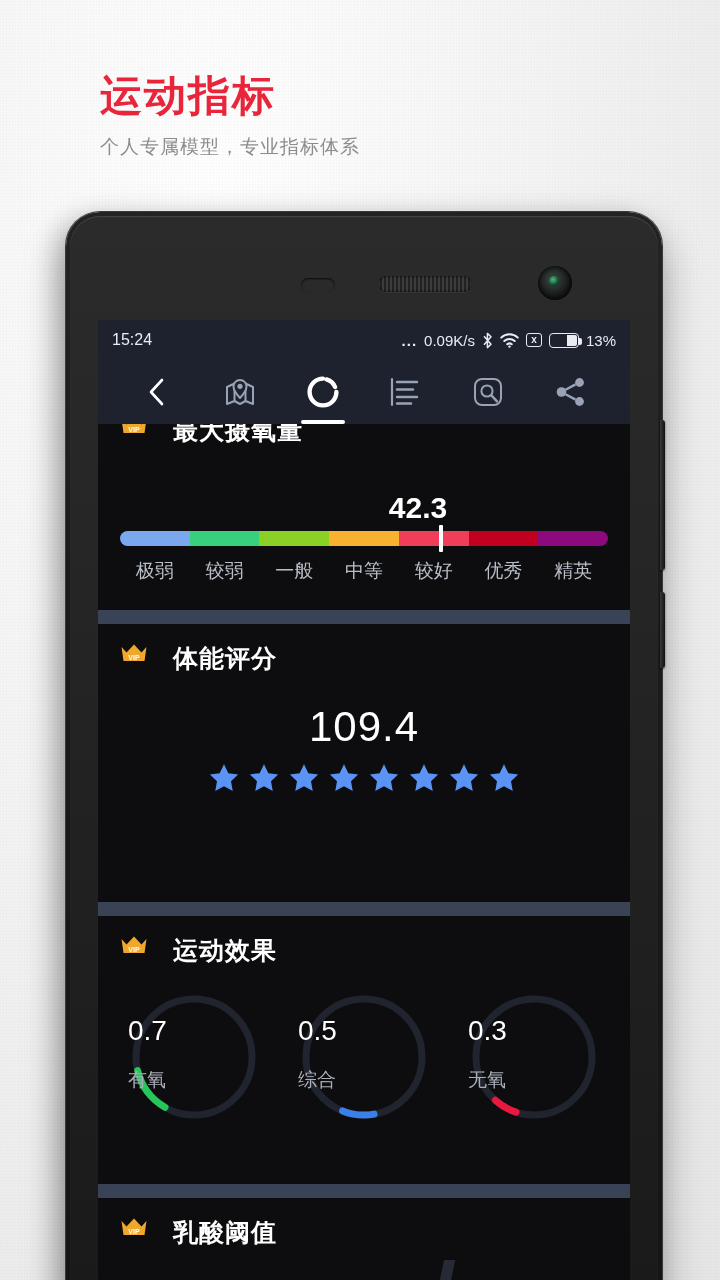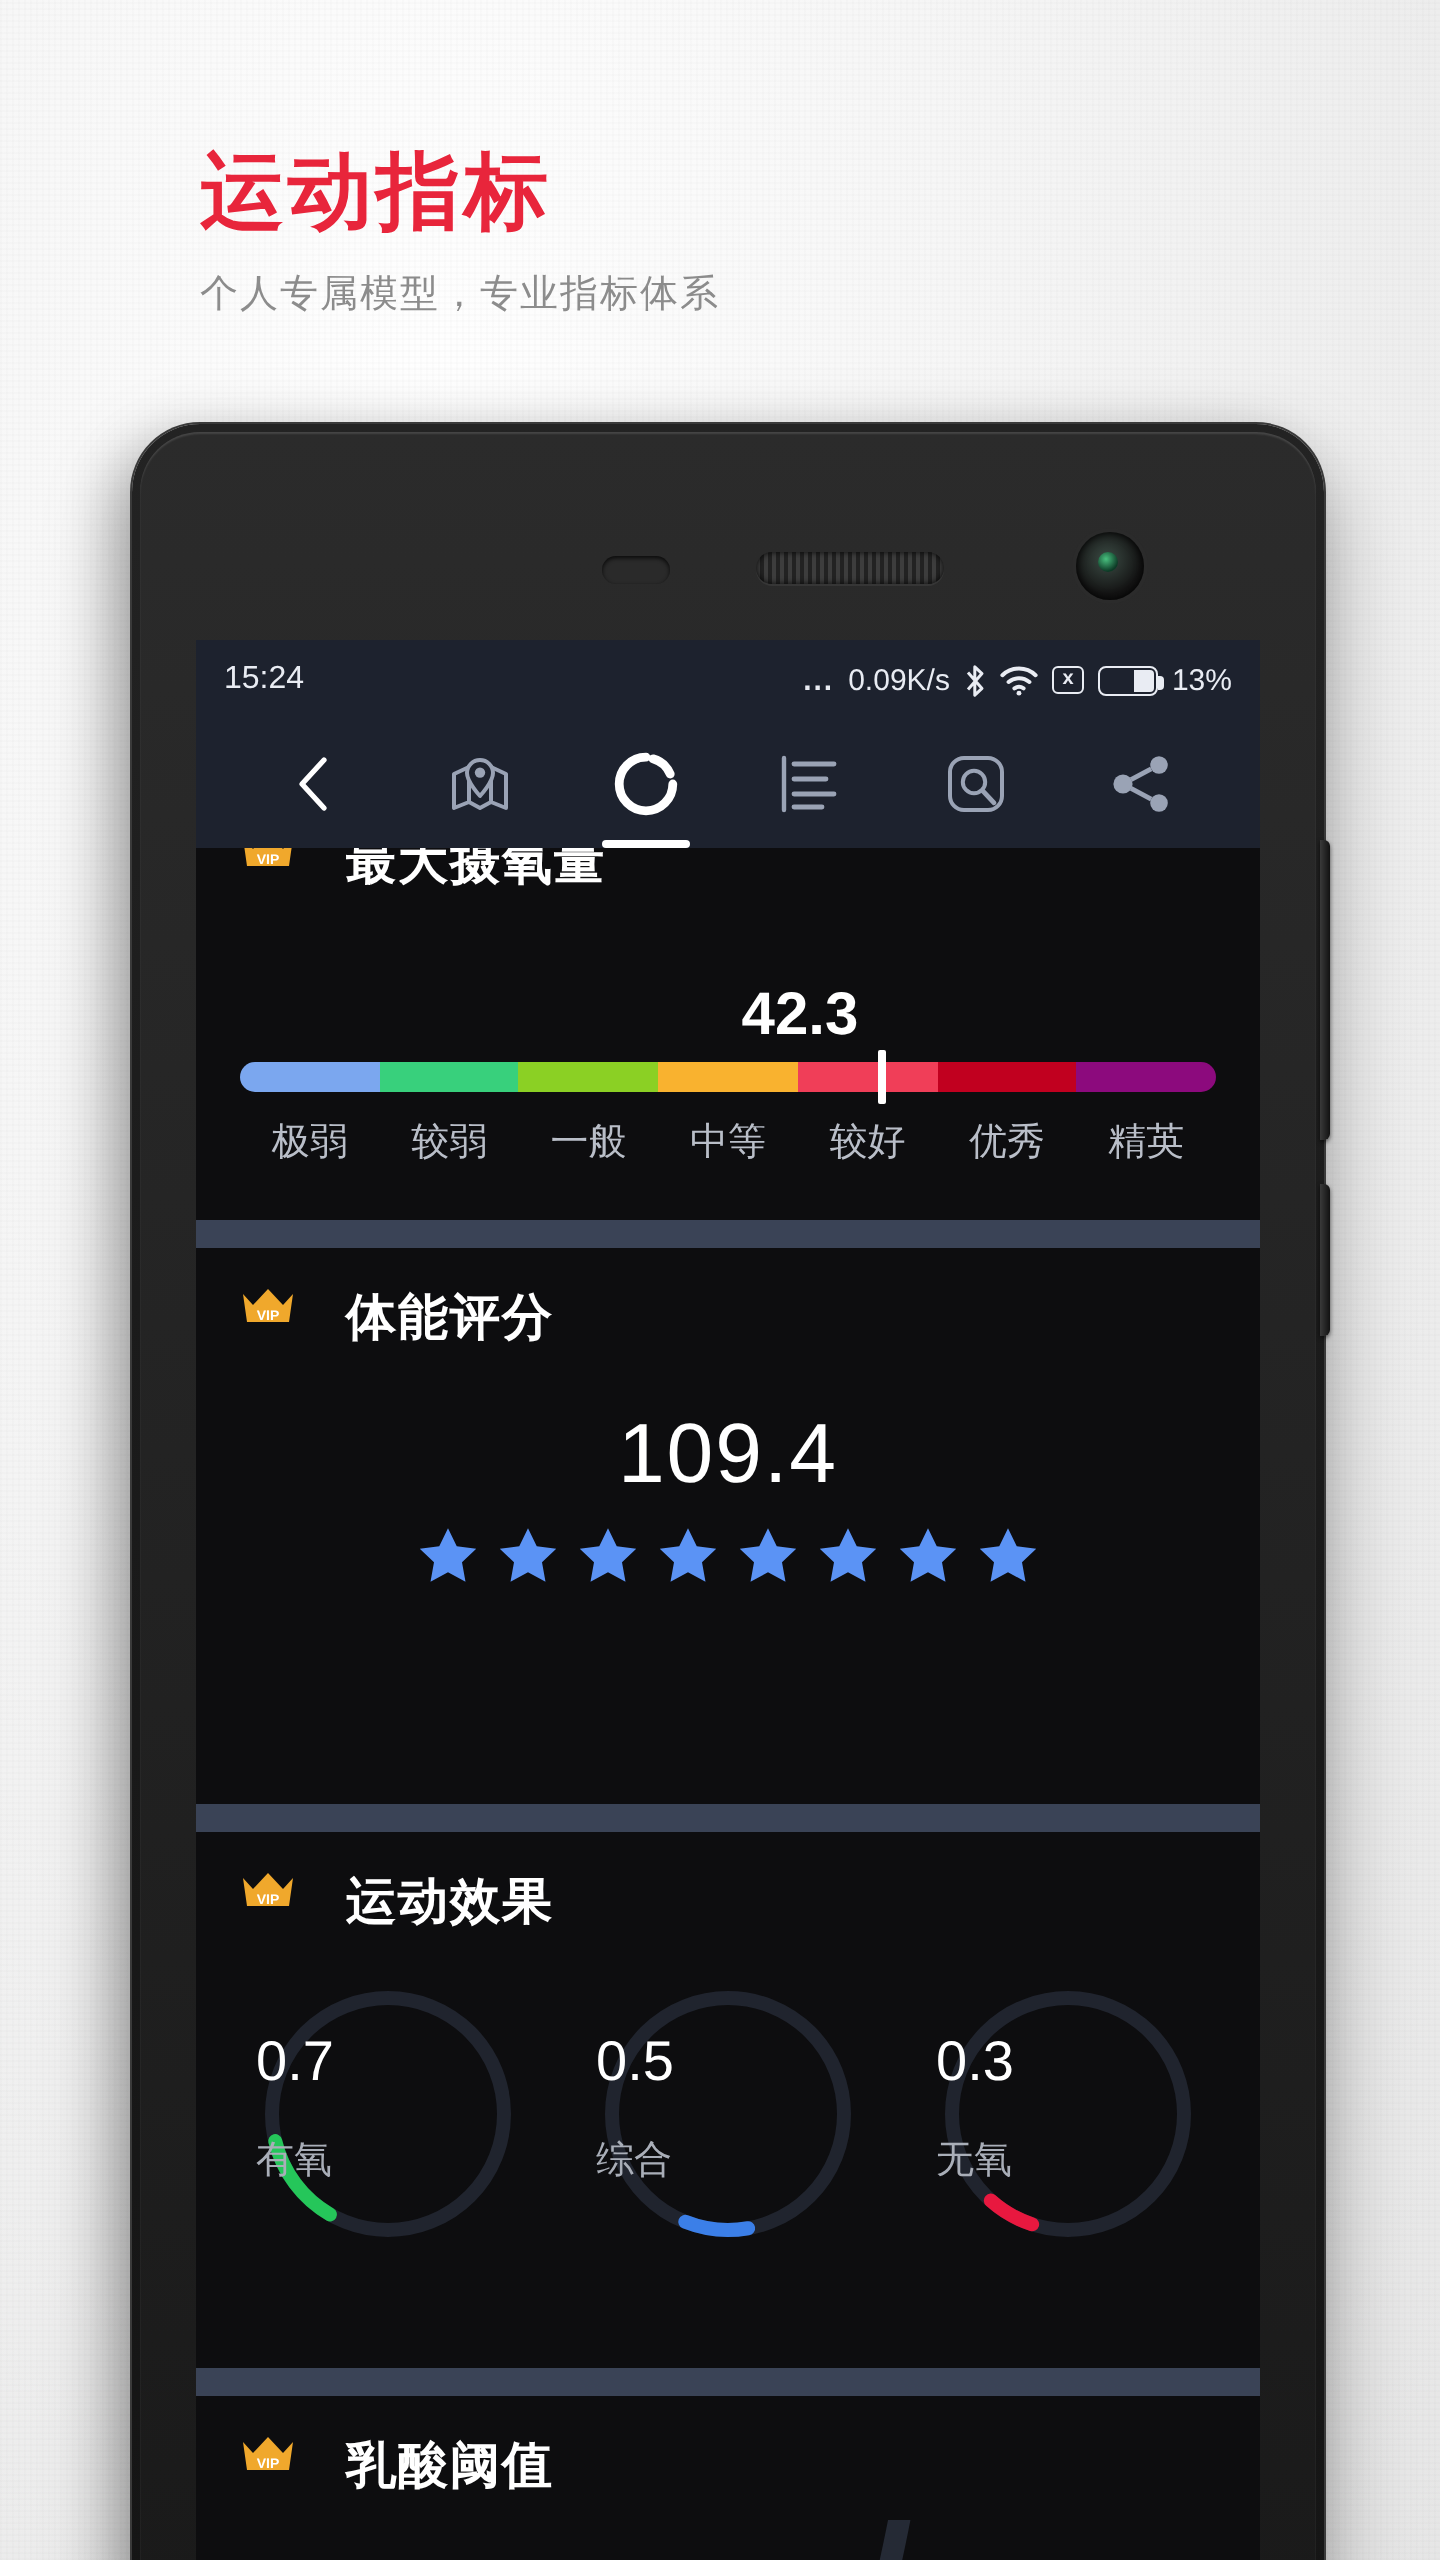--- a/index.html
+++ b/index.html
@@ -132,21 +132,21 @@
 
   .card-head { display:flex; align-items:flex-start; gap:25px; padding-top:18px; }
   .crown { width:28px; height:22px; flex:none; }
   .card-title { color:#ffffff; font-size:25px; font-weight:bold; letter-spacing:1px; }
 
   
   .card-vo2 { padding-top:0; height:186px; position:relative; overflow:hidden; }
   .card-vo2 .card-head { padding-top:0; margin-top:-10px; }
   .vo2-val {
     text-align:center; color:#ffffff; font-size:30px; font-weight:bold;
-    margin-top:44px; position:relative; left:36px;
+    margin-top:44px; position:relative; left:54px;
   }
   .bar-wrap { margin-top:6px; position:relative; }
   .bar { height:15px; border-radius:8px; overflow:hidden; display:flex; }
   .bar span { display:block; height:100%; }
   .bar-marker {
     position:absolute; top:-6px; width:4px; height:27px; background:#ffffff;
     left:65.4%; border-radius:1px;
   }
   .bar-labels {
     display:flex; margin-top:12px;

